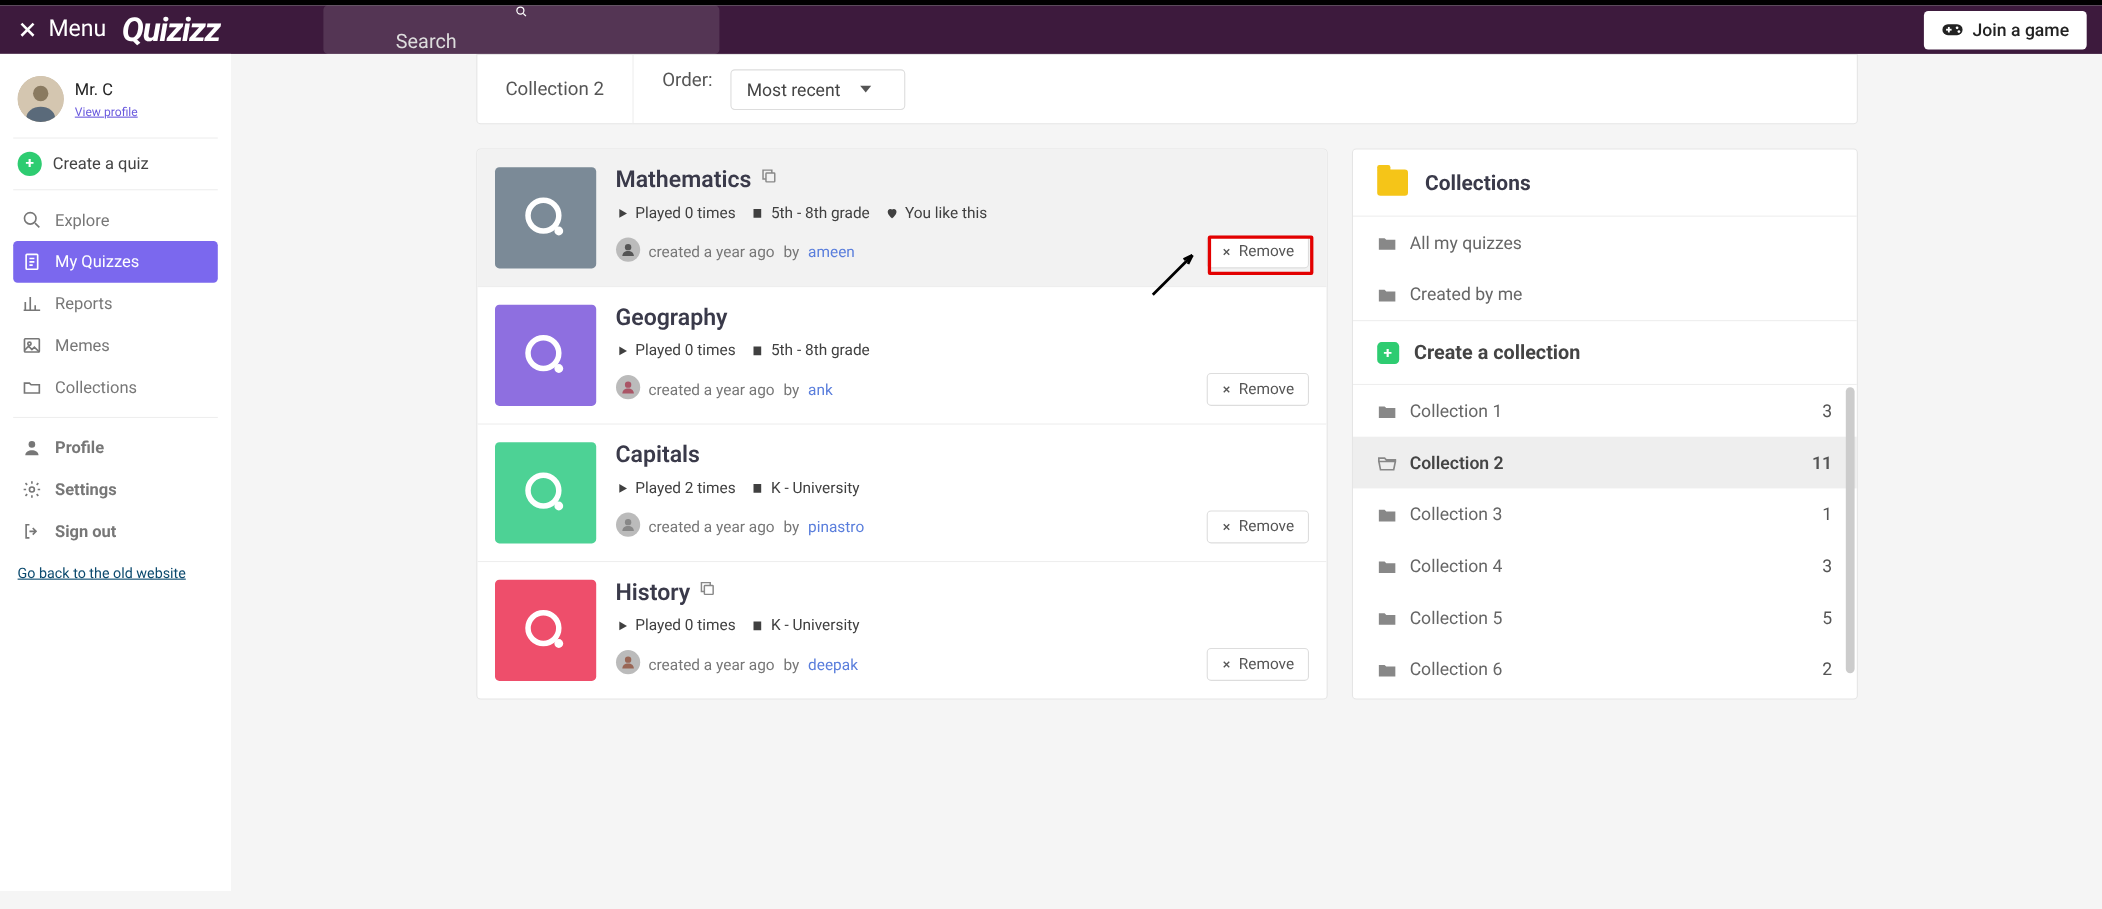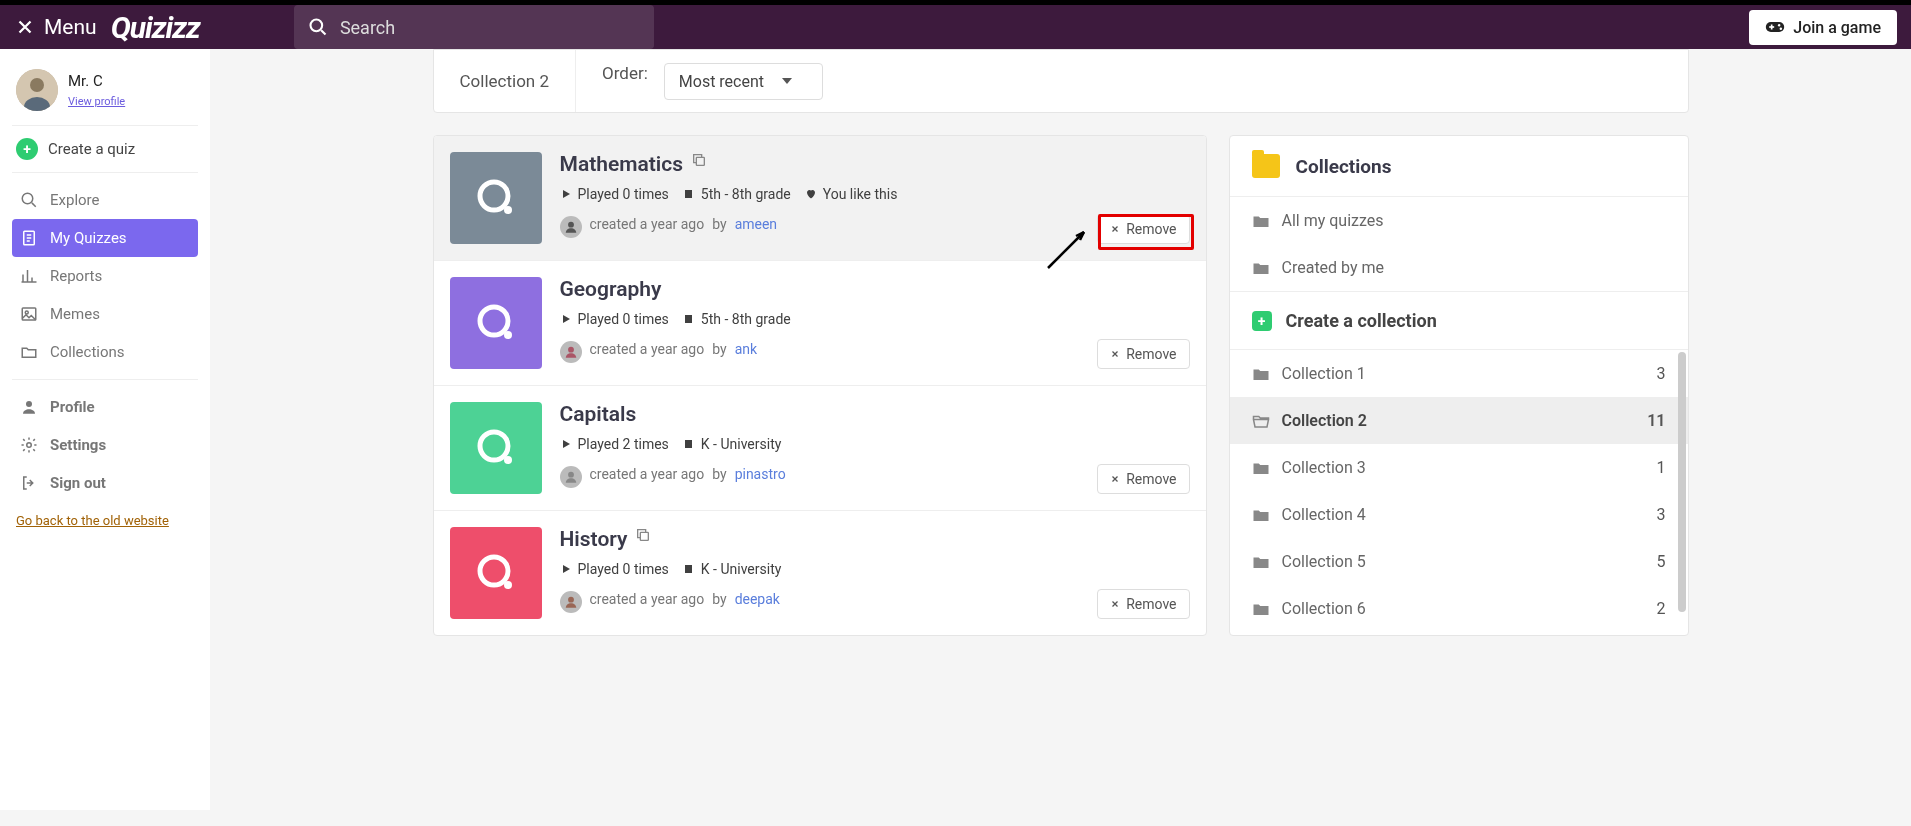--- a/index.html
+++ b/index.html
@@ -2,42 +2,42 @@
 <html><head>
 <meta charset="utf-8">
 <style>
 * { margin: 0; padding: 0; box-sizing: border-box; font-family: -apple-system, BlinkMacSystemFont, "Segoe UI", Roboto, Helvetica, Arial, sans-serif; }
 body { background: #f5f5f5; color: #333; }
 
 .topbar-outer { background: #000; height: 5px; }
 .topbar { background: #3d1a3d; height: 44px; display: flex; align-items: center; padding: 0 14px; gap: 14px; }
 .menu-btn { display: flex; align-items: center; gap: 8px; color: #fff; font-size: 21px; cursor: pointer; }
 .logo { color: #fff; font-size: 30px; font-weight: 700; font-style: italic; letter-spacing: -1px; margin-right: 80px; }
-.search-wrap { background: rgba(255,255,255,0.12); border-radius: 4px; height: 44px; width: 360px; display: flex; align-items: center; padding: 0 14px; gap: 12px; }
+.search-wrap { background: rgba(255,255,255,0.12); border-radius: 4px; height: 44px; width: 360px; display: flex; align-items: center; padding: 0 14px; gap: 12px; flex-direction: column; }
 .search-wrap svg { color: #fff; }
 .search-input { background: transparent; border: none; outline: none; color: #fff; font-size: 18px; flex: 1; }
 .search-input::placeholder { color: #ddd; }
 .spacer { flex: 1; }
 .join-btn { background: #fff; color: #222; border: none; border-radius: 4px; padding: 8px 16px; font-size: 16px; font-weight: 500; display: flex; align-items: center; gap: 8px; cursor: pointer; }
 
 .layout { display: flex; }
 
 .sidebar { width: 210px; background: #fff; padding: 12px; min-height: calc(100vh - 65px); position: relative; }
 .profile { display: flex; align-items: center; gap: 10px; padding: 8px 4px 14px 4px; border-bottom: 1px solid #eee; }
 .avatar { width: 42px; height: 42px; border-radius: 50%; background: #c8b8a0; display: flex; align-items: center; justify-content: center; color: #333; font-size: 11px; overflow: hidden; }
 .profile-name { font-size: 15px; color: #222; }
 .profile-link { font-size: 11px; color: #6b5bde; text-decoration: underline; text-align: right; }
 .create-row { display: flex; align-items: center; gap: 10px; padding: 12px 4px; font-size: 15px; color: #444; border-bottom: 1px solid #eee; cursor: pointer; }
 .create-badge { width: 22px; height: 22px; border-radius: 50%; background: #2ecc71; color: #fff; display: flex; align-items: center; justify-content: center; font-size: 14px; font-weight: bold; }
 .nav-list { padding: 8px 0; border-bottom: 1px solid #eee; }
 .nav-item { display: flex; align-items: center; gap: 12px; padding: 10px 8px; font-size: 15px; color: #777; border-radius: 4px; cursor: pointer; }
 .nav-item.active { background: #7b68ee; color: #fff; }
 .nav-item svg, .nav-item .nav-icon { width: 18px; height: 18px; }
 .account-list { padding: 8px 0; font-weight: bold; }
-.old-site { padding: 14px 4px; font-size: 13px; color: #a16207; text-decoration: underline; cursor: pointer; }
+.old-site { padding: 14px 4px; font-size: 13px; color: #0c4a6e; text-decoration: underline; cursor: pointer; }
 
 .main { flex: 1; padding: 0 22px; max-width: 1300px; margin: 0 auto; }
 .header-card { background: #fff; border: 1px solid #e5e5e5; border-radius: 0 0 4px 4px; display: flex; align-items: center; height: 64px; margin-bottom: 22px; }
 .header-title { padding: 0 26px; font-size: 17px; color: #555; border-right: 1px solid #eee; height: 100%; display: flex; align-items: center; }
 .order-wrap { display: flex; gap: 16px; padding: 0 26px; }
 .order-label { font-size: 17px; color: #555; }
 .order-select { border: 1px solid #ddd; border-radius: 4px; padding: 8px 30px 8px 14px; font-size: 16px; color: #444; background: #fff; position: relative; display: flex; align-items: center; gap: 18px; cursor: pointer; }
 .caret-down { width: 0; height: 0; border-left: 5px solid transparent; border-right: 5px solid transparent; border-top: 6px solid #555; }
 
 .content-row { display: flex; gap: 22px; }
@@ -45,21 +45,21 @@
 .quiz-card { display: flex; gap: 18px; padding: 16px; border-bottom: 1px solid #eee; position: relative; }
 .quiz-card:first-child { background: #f2f2f2; }
 .thumb { width: 92px; height: 92px; border-radius: 4px; display: flex; align-items: center; justify-content: center; flex-shrink: 0; }
 .thumb svg { width: 48px; height: 48px; }
 .quiz-body { flex: 1; }
 .quiz-title-row { display: flex; gap: 8px; margin-bottom: 10px; }
 .quiz-title { font-size: 21px; font-weight: 600; color: #3a3a4a; }
 .copy-icon { color: #888; }
 .meta-row { display: flex; align-items: center; gap: 14px; font-size: 14px; color: #404040; margin-bottom: 14px; }
 .meta-item { display: flex; align-items: center; gap: 6px; }
-.author-row { display: flex; align-items: flex-start; gap: 8px; font-size: 14px; color: #777; }
+.author-row { display: flex; align-items: flex-end; gap: 8px; font-size: 14px; color: #777; }
 .author-avatar { width: 22px; height: 22px; border-radius: 50%; background: #bbb; display:flex; align-items:center; justify-content:center; font-size:10px; color:#fff; }
 .author-link { color: #5a7edc; }
 .remove-btn { position: absolute; right: 16px; bottom: 16px; background: #fff; border: 1px solid #ddd; border-radius: 4px; padding: 6px 12px; font-size: 14px; color: #555; display: flex; align-items: center; gap: 6px; cursor: pointer; }
 .remove-highlight { position: absolute; right: 12px; bottom: 10px; width: 96px; height: 36px; border: 3px solid #e30000; border-radius: 2px; pointer-events: none; }
 
 .side-col { width: 460px; background: #fff; border: 1px solid #e5e5e5; border-radius: 4px; display: flex; flex-direction: column; }
 .side-header { display: flex; align-items: center; gap: 16px; padding: 18px 22px; border-bottom: 1px solid #eee; }
 .folder-big { width: 28px; height: 24px; background: #f5c518; border-radius: 3px; position: relative; }
 .folder-big::before { content:''; position:absolute; top:-4px; left:0; width:12px; height:6px; background:#f5c518; border-radius:2px 2px 0 0; }
 .side-title { font-size: 19px; font-weight: 700; color: #3a3a4a; }

